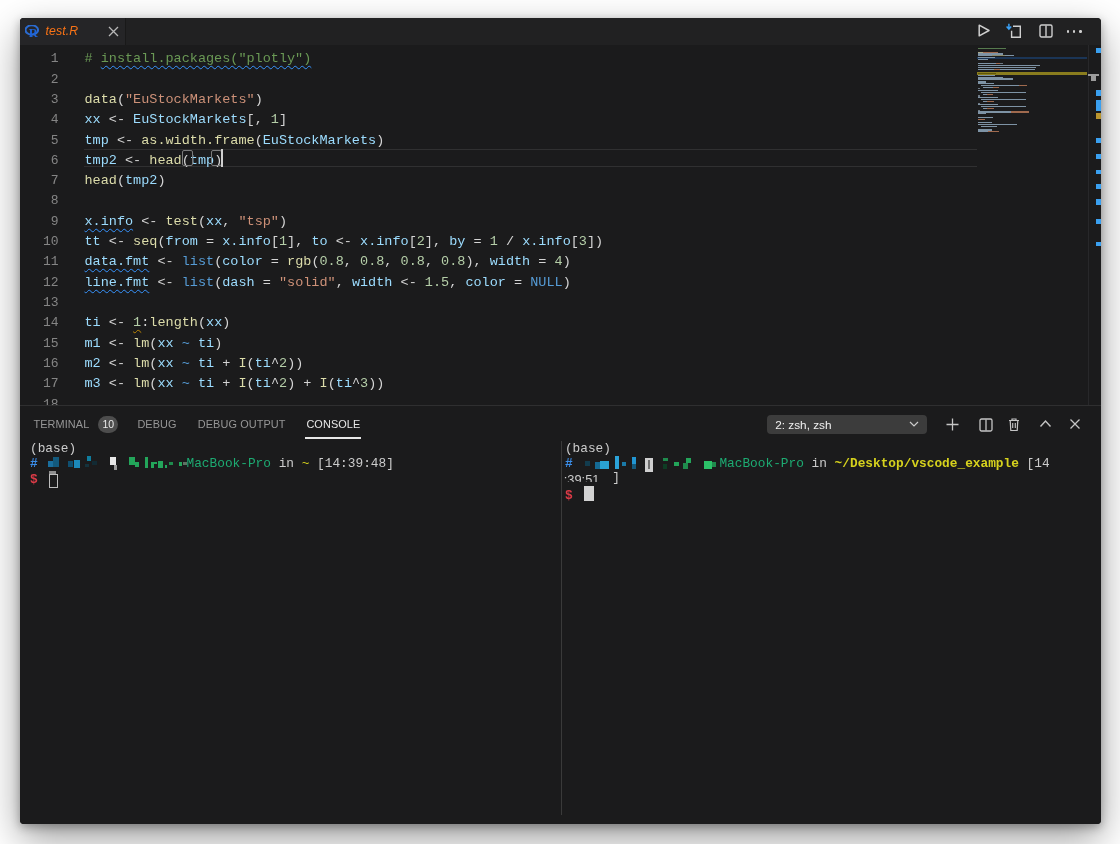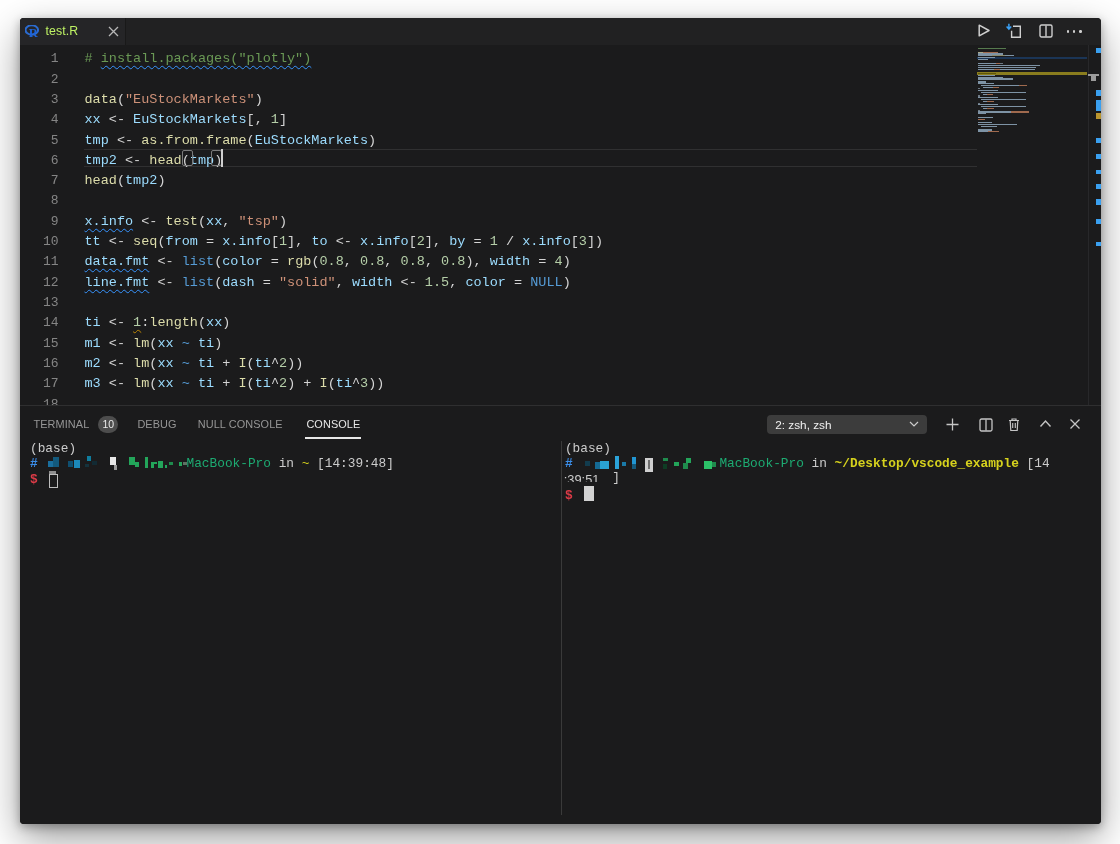--- a/index.html
+++ b/index.html
@@ -5,22 +5,22 @@
 html,body{width:1120px;height:844px;background:#fff;overflow:hidden;
   font-family:"Liberation Sans",sans-serif;}
 #win{position:absolute;left:19.6px;top:17.6px;width:1081px;height:806.5px;
   background:#1b1b1c;border-radius:4px;overflow:hidden;
   box-shadow:0 3px 10px rgba(0,0,0,.30),0 14px 38px rgba(0,0,0,.40);}
 .abs{position:absolute}
 
 #tabbar{position:absolute;left:0;top:0;width:100%;height:27.2px;background:#212122}
 #tab{position:absolute;left:0;top:0;width:106.5px;height:27.2px;background:#252527;
   border-right:1px solid #191919}
-#tabname{position:absolute;left:26px;top:6.4px;font-size:12.3px;
-  color:#bef264;letter-spacing:.1px}
+#tabname{position:absolute;left:26px;top:6.4px;font-style:italic;font-size:12.3px;
+  color:#f97316;letter-spacing:.1px}
 
 #gutter{position:absolute;left:0px;top:31.6px;width:39px;text-align:right;
   font-family:"Liberation Mono",monospace;font-size:13px;line-height:20.33px;
   color:#858585;white-space:pre}
 #code{position:absolute;left:64.9px;top:31.6px;font-family:"Liberation Mono",monospace;
   font-size:13.5px;line-height:20.33px;color:#d4d4d4;white-space:pre}
 .c{color:#6a9955}.s{color:#ce9178}.f{color:#dcdcaa}.v{color:#9cdcfe}
 .k{color:#569cd6}.n{color:#b5cea8}.o{color:#d4d4d4}
 .sq{text-decoration:underline;text-decoration-style:wavy;
   text-decoration-color:#3794ff;text-decoration-thickness:1px;text-underline-offset:3px}
@@ -76,21 +76,21 @@
 13
 14
 15
 16
 17
 18</pre>
 <pre id="code"><span class="c"># <span class="sq">install.packages("plotly")</span></span>
 
 <span class="f">data</span><span class="o">(</span><span class="s">"EuStockMarkets"</span><span class="o">)</span>
 <span class="v">xx</span> <span class="o">&lt;-</span> <span class="v">EuStockMarkets</span><span class="o">[,</span> <span class="n">1</span><span class="o">]</span>
-<span class="v">tmp</span> <span class="o">&lt;-</span> <span class="f">as.from.frame</span><span class="o">(</span><span class="v">EuStockMarkets</span><span class="o">)</span>
+<span class="v">tmp</span> <span class="o">&lt;-</span> <span class="f">as.width.frame</span><span class="o">(</span><span class="v">EuStockMarkets</span><span class="o">)</span>
 <span class="v">tmp2</span> <span class="o">&lt;-</span> <span class="f">head</span><span class="o">(</span><span class="v">tmp</span><span class="o">)</span>
 <span class="f">head</span><span class="o">(</span><span class="v">tmp2</span><span class="o">)</span>
 
 <span class="v"><span class="sq">x.info</span></span> <span class="o">&lt;-</span> <span class="f">test</span><span class="o">(</span><span class="v">xx</span><span class="o">,</span> <span class="s">"tsp"</span><span class="o">)</span>
 <span class="v">tt</span> <span class="o">&lt;-</span> <span class="f">seq</span><span class="o">(</span><span class="v">from</span> <span class="o">=</span> <span class="v">x.info</span><span class="o">[</span><span class="n">1</span><span class="o">],</span> <span class="v">to</span> <span class="o">&lt;-</span> <span class="v">x.info</span><span class="o">[</span><span class="n">2</span><span class="o">],</span> <span class="v">by</span> <span class="o">=</span> <span class="n">1</span> <span class="o">/</span> <span class="v">x.info</span><span class="o">[</span><span class="n">3</span><span class="o">])</span>
 <span class="v"><span class="sq">data.fmt</span></span> <span class="o">&lt;-</span> <span class="k">list</span><span class="o">(</span><span class="v">color</span> <span class="o">=</span> <span class="f">rgb</span><span class="o">(</span><span class="n">0.8</span><span class="o">,</span> <span class="n">0.8</span><span class="o">,</span> <span class="n">0.8</span><span class="o">,</span> <span class="n">0.8</span><span class="o">),</span> <span class="v">width</span> <span class="o">=</span> <span class="n">4</span><span class="o">)</span>
 <span class="v"><span class="sq">line.fmt</span></span> <span class="o">&lt;-</span> <span class="k">list</span><span class="o">(</span><span class="v">dash</span> <span class="o">=</span> <span class="s">"solid"</span><span class="o">,</span> <span class="v">width</span> <span class="o">&lt;-</span> <span class="n">1.5</span><span class="o">,</span> <span class="v">color</span> <span class="o">=</span> <span class="k">NULL</span><span class="o">)</span>
 
 <span class="v">ti</span> <span class="o">&lt;-</span> <span class="n"><span class="sqy">1</span></span><span class="o">:</span><span class="f">length</span><span class="o">(</span><span class="v">xx</span><span class="o">)</span>
 <span class="v">m1</span> <span class="o">&lt;-</span> <span class="f">lm</span><span class="o">(</span><span class="v">xx</span> <span class="k">~</span> <span class="v">ti</span><span class="o">)</span>
@@ -167,21 +167,21 @@
 <div class="abs" style="left:1076.2px;top:181.9px;width:4.9px;height:5.6px;background:#3aa0f0"></div>
 <div class="abs" style="left:1076.2px;top:201.4px;width:4.9px;height:5.0px;background:#3aa0f0"></div>
 <div class="abs" style="left:1076.2px;top:224.1px;width:4.9px;height:4.4px;background:#3aa0f0"></div>
 <div class="abs" style="left:1068.2px;top:56.0px;width:11px;height:2.6px;background:#9b9b9b"></div>
 <div class="abs" style="left:1071.8px;top:58.6px;width:4.4px;height:4.8px;background:#9b9b9b"></div>
 <div class="abs" style="left:0;top:387.4px;width:1081px;height:419.1px;background:#1b1b1c"></div>
 <div id="pborder"></div>
 <div class="ptab" style="left:13.9px">TERMINAL</div>
 <div class="abs" style="left:78.7px;top:398.2px;width:20px;height:17.6px;border-radius:9px;background:#4d4d4d;color:#eaeaea;font-size:10.5px;text-align:center;line-height:17.6px">10</div>
 <div class="ptab" style="left:117.8px">DEBUG</div>
-<div class="ptab" style="left:178.2px">NULL CONSOLE</div>
+<div class="ptab" style="left:178.2px">DEBUG OUTPUT</div>
 <div class="ptab" style="left:286.8px;color:#e7e7e7">CONSOLE</div>
 <div class="abs" style="left:285.9px;top:419.7px;width:55.5px;height:1.5px;background:#e7e7e7"></div>
 <div class="abs" style="left:747.6px;top:397.8px;width:159.9px;height:18.8px;border-radius:4px;background:#3c3c3c">
 <span style="position:absolute;left:8px;top:2.6px;font-size:11.8px;color:#f0f0f0">2: zsh, zsh</span>
 <svg style="position:absolute;right:8px;top:5px" width="10" height="8" viewBox="0 0 10 8">
         <path d="M1 2 L5 6 L9 2" fill="none" stroke="#cccccc" stroke-width="1.2"></path>
       </svg>
 </div>
 <svg class="abs" style="left:925.3px;top:399.4px" width="15" height="15" viewBox="0 0 15 15">
 <path d="M7.5 1.5 L7.5 13.5 M1.5 7.5 L13.5 7.5" stroke="#c5c5c5" stroke-width="1.3"></path>

